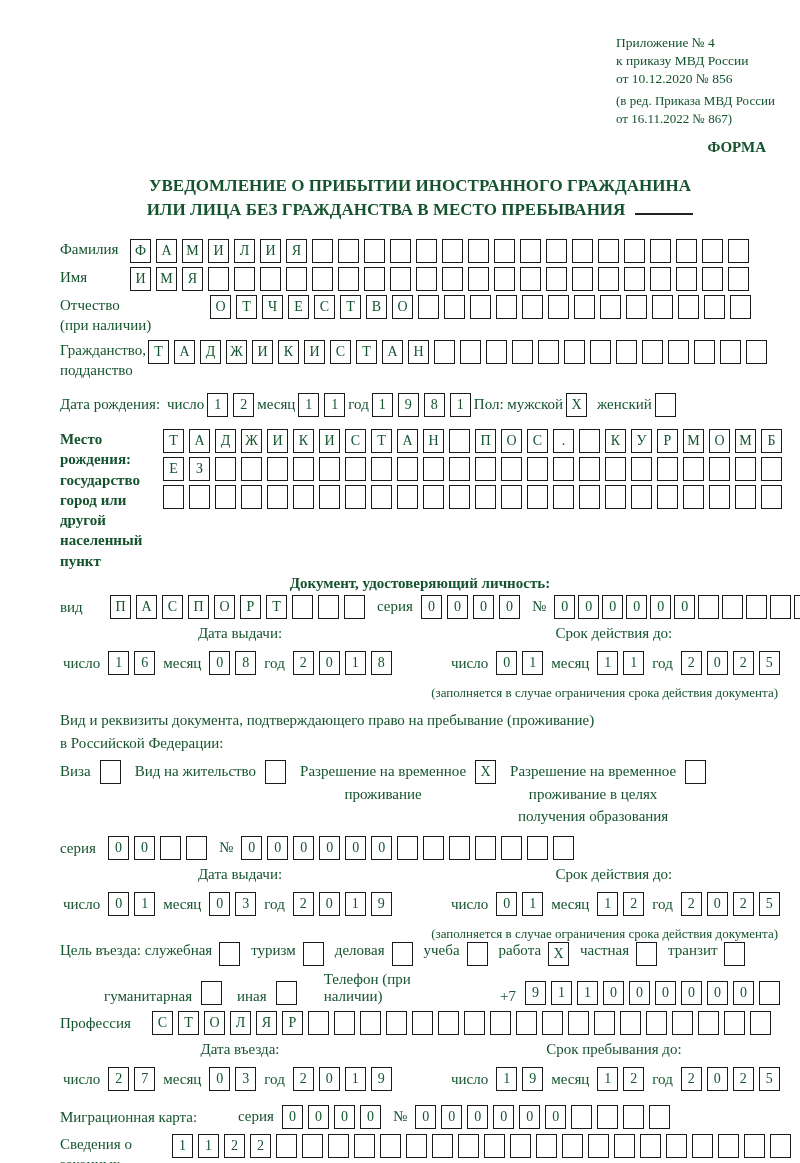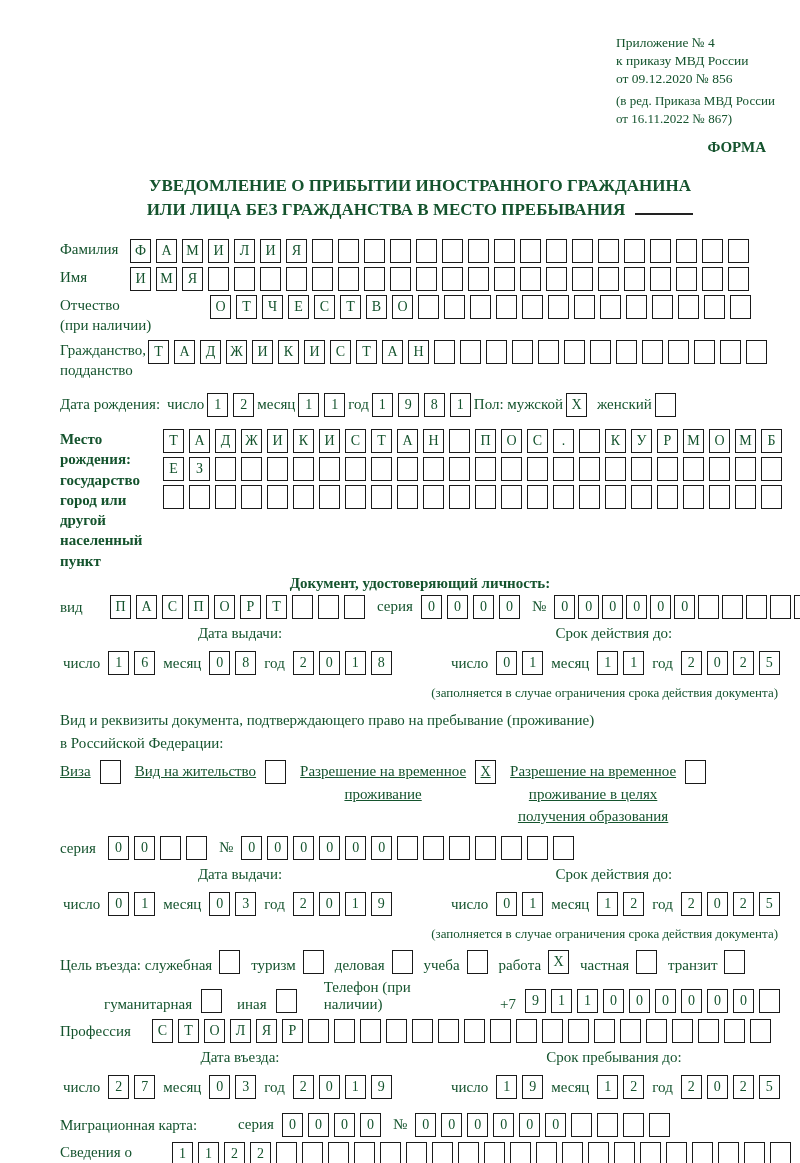--- a/index.html
+++ b/index.html
@@ -39,41 +39,41 @@
   .date-pair { display:flex; margin-top:6px; }
   .date-col { }
   .date-col.left { width:360px; flex:0 0 auto; }
   .date-col.right { margin-left:28px; }
   .date-head { text-align:center; margin-bottom:3px; }
   .date-line { display:flex; align-items:center; gap:5px; }
   .dl { margin:10px 3px; }
   .valid-note { text-align:right; font-size:13px; margin-top:3px; padding-right:2px; }
 
   .permit-head { margin-top:8px; line-height:1.55; }
-  .permit-opts { display:flex; align-items:flex-start; gap:14px; margin-top:5px;text-decoration:underline; }
+  .permit-opts { display:flex; align-items:flex-start; gap:14px; margin-top:5px; }
   .opt { display:flex; align-items:flex-start; gap:9px; }
   .opt .olbl { line-height:1.5; }
 
-  .purpose-row { display:flex; align-items:flex-end; gap:7px; margin-top:8px; flex-wrap:nowrap; }
+  .purpose-row { display:flex; align-items:flex-start; gap:7px; flex-wrap:nowrap; }
   .purpose-row .pr { margin-left:4px; }
   .phone-row { display:flex; align-items:flex-end; gap:9px; margin-top:5px; margin-left:44px; }
   .phone-gap { margin-left:18px; }
 
   .rep-row { display:flex; align-items:flex-start; margin-top:5px; }
   .rep-grids { display:flex; flex-direction:column; gap:5px; }
 </style>
 </head>
 <body>
 
 <div class="page">
 
   <div class="ref-block">
     <div>Приложение № 4</div>
     <div>к приказу МВД России</div>
-    <div>от 09.12.2020 № 856</div>
+    <div>от 10.12.2020 № 856</div>
     <div class="ref-small">
       <div>(в ред. Приказа МВД России</div>
       <div>от 16.11.2022 № 867)</div>
     </div>
   </div>
 
   <div class="form-label">ФОРМА</div>
 
   <div class="title">
     <div>УВЕДОМЛЕНИЕ О ПРИБЫТИИ ИНОСТРАННОГО ГРАЖДАНИНА</div>

